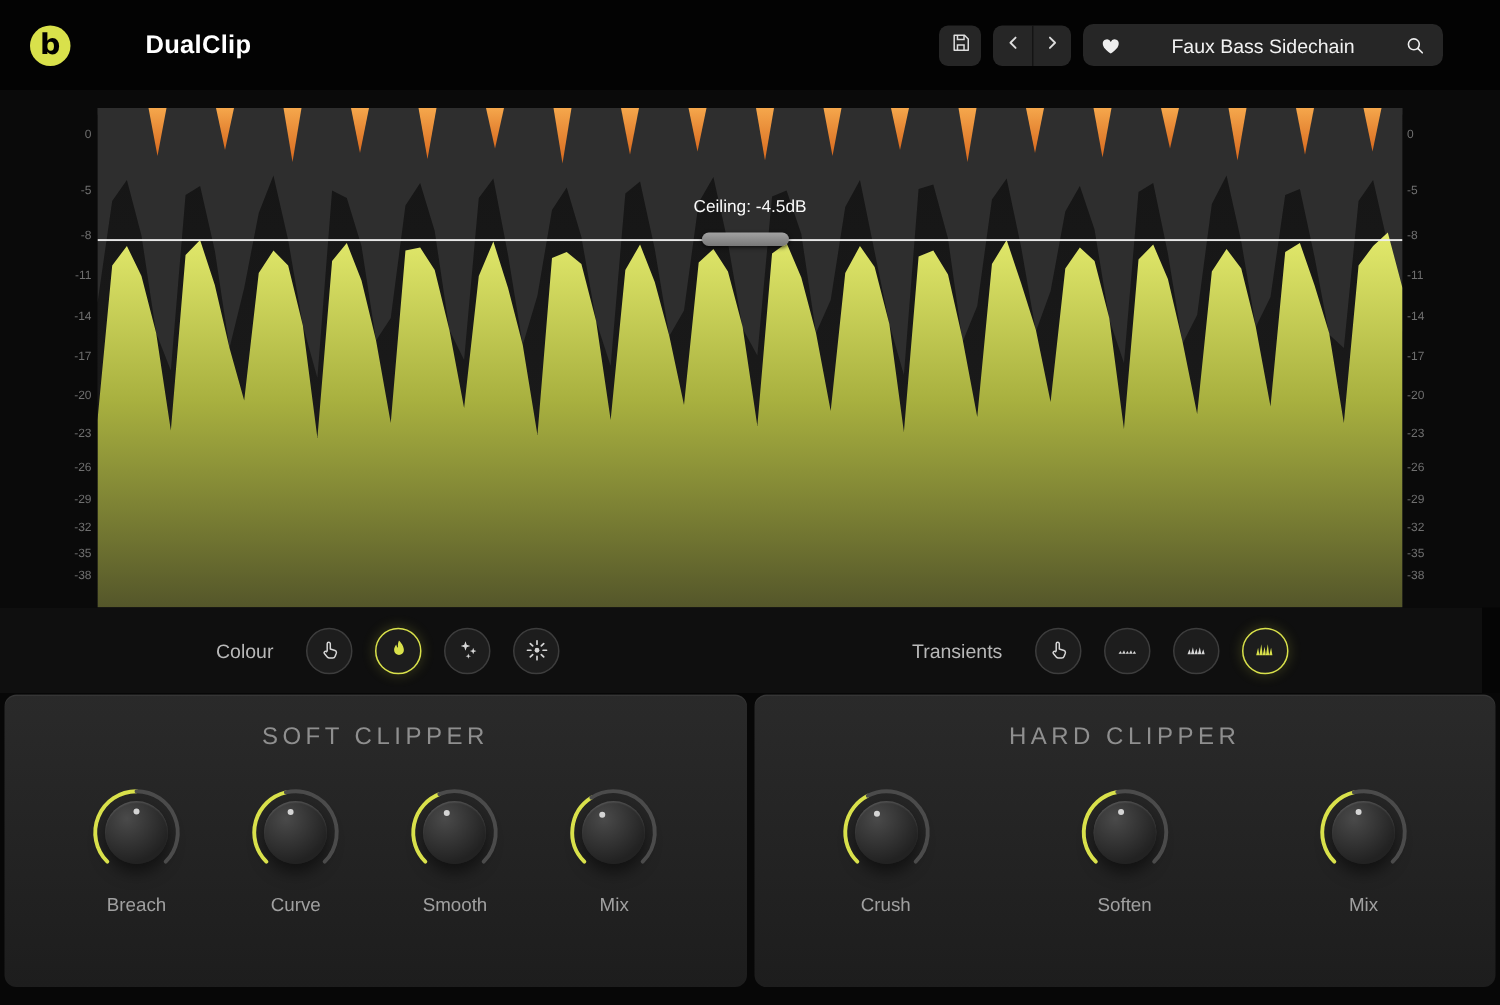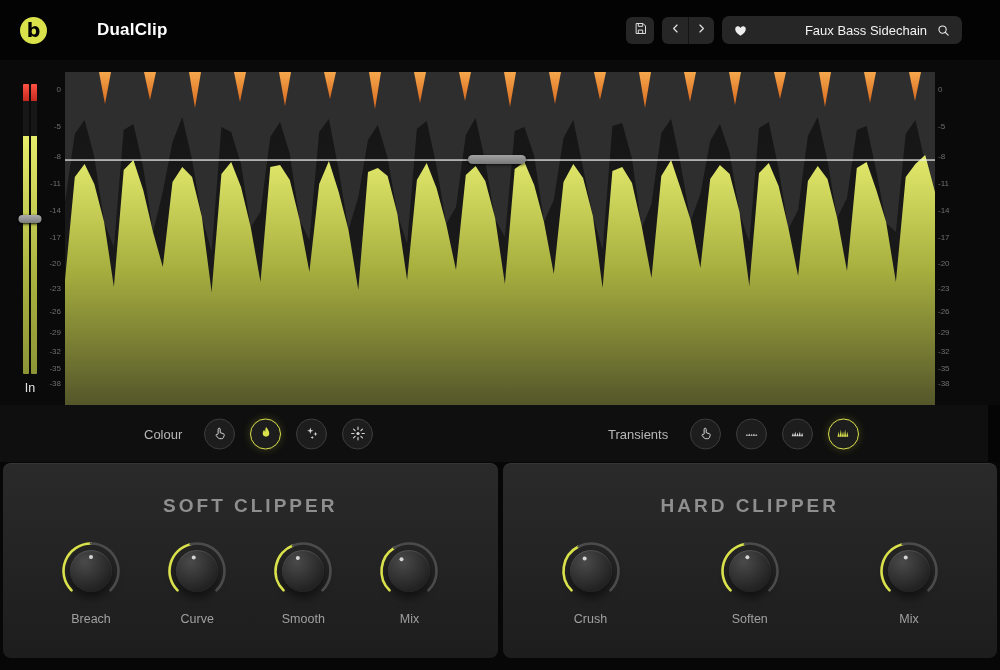--- a/index.html
+++ b/index.html
@@ -18,21 +18,21 @@
   .header-right { margin-left:auto; margin-right:18px; display:flex; align-items:center; gap:8px; }
   .hbtn { height:27px; background:#262626; border:none; border-radius:6px; color:#ddd;
           display:flex; align-items:center; justify-content:center; cursor:pointer; }
   .save-btn { width:28px; }
   .nav-group { display:flex; background:#262626; border-radius:6px; overflow:hidden; height:27px; }
   .nav-btn { width:26px; background:none; border:none; color:#ddd; display:flex;
              align-items:center; justify-content:center; cursor:pointer; }
   .nav-btn + .nav-btn { border-left:1px solid #141414; }
   .preset-pill { display:flex; align-items:center; gap:9px; background:#262626; height:28px;
                  border-radius:7px; padding:0 11px; width:240px; color:#eee; cursor:pointer; }
-  .preset-name { font-size:13px; flex:1; text-align:right; color:#f2f2f2; white-space:nowrap; }
+  .preset-name { font-size:13px; flex:1; text-align:center; color:#f2f2f2; white-space:nowrap; }
   .hicon { width:15px; height:15px; display:block; }
   .hbtn svg, .nav-btn svg { width:15px; height:15px; }
 
   
   .display-area { position:absolute; top:60px; left:0; right:0; height:345px; background:#0a0a0a; }
   .wave-wrap { position:absolute; left:65px; top:12px; width:870px; height:333px;
                background:linear-gradient(#151515,#1d1d1d); }
   #wave-svg { display:block; width:870px; height:333px; }
   .ceiling-label { position:absolute; left:0; width:100%; top:60px; text-align:center;
                    color:#fafafa; font-size:11.5px; pointer-events:none; }
@@ -77,22 +77,22 @@
               justify-content:center; padding:0; cursor:pointer; }
   .icon-btn svg { width:16px; height:16px; display:block; }
   .icon-btn.selected { border-color:#d9e14b; color:#d9e14b;
                        box-shadow:0 0 9px rgba(217,225,75,.22); }
 
   
   .bottom { position:absolute; top:462px; left:0; right:0; bottom:0; background:#070707;
             display:flex; gap:5px; padding:1px 3px 12px; }
   .panel { flex:1; background:linear-gradient(180deg,#2a2a2a,#1d1d1d); border-radius:8px;
            position:relative; box-shadow:inset 0 1px 0 rgba(255,255,255,.06); }
-  .panel-title { text-align:center; margin-top:32px; color:#8f8f8f; font-size:19px;
-                 font-weight:700; letter-spacing:3px; }
+  .panel-title { text-align:center; margin-top:20px; color:#8f8f8f; font-size:16px;
+                 font-weight:400; letter-spacing:3px; }
   .knob-row { display:flex; justify-content:space-between; padding:0 56px; margin-top:22px; }
   .knob { width:64px; text-align:center; }
   .knob-face { position:relative; width:64px; height:64px; cursor:pointer; }
   .knob-cap { position:absolute; inset:11px; border-radius:50%;
               background:radial-gradient(circle at 35% 28%, #4a4a4a, #222 72%);
               box-shadow:0 6px 10px rgba(0,0,0,.5), inset 0 1px 1px rgba(255,255,255,.12); }
   .knob-arc { position:absolute; inset:0; width:64px; height:64px; }
   .knob-label { margin-top:9px; color:#a0a0a0; font-size:12.5px; }
 </style>
 </head>
@@ -132,34 +132,20 @@
         <span class="hicon"><svg viewBox="0 0 24 24">
               <circle cx="10.5" cy="10.5" r="5.8" fill="none" stroke="currentColor" stroke-width="1.7"></circle>
               <path d="M15 15l4.5 4.5" stroke="currentColor" stroke-width="1.7" stroke-linecap="round"></path>
             </svg></span>
       </div>
     </div>
   </div>
 
   <div class="display-area">
 
-    <div class="meter left">
-      <div class="meter-track">
-        <div class="meter-bar">
-            <div class="seg-red"></div>
-            <div class="seg-yellow"></div>
-          </div>
-        <div class="meter-bar">
-            <div class="seg-red"></div>
-            <div class="seg-yellow"></div>
-          </div>
-        <div class="meter-handle"></div>
-      </div>
-      <div class="meter-label">In</div>
-    </div>
 
     <div class="db-col left" id="db-left">
         <span class="db-tick" style="top: 13px;">0</span>
         <span class="db-tick" style="top: 50px;">-5</span>
         <span class="db-tick" style="top: 80px;">-8</span>
         <span class="db-tick" style="top: 107px;">-11</span>
         <span class="db-tick" style="top: 134px;">-14</span>
         <span class="db-tick" style="top: 161px;">-17</span>
         <span class="db-tick" style="top: 187px;">-20</span>
         <span class="db-tick" style="top: 212px;">-23</span>
@@ -202,20 +188,21 @@
             <polygon points="619,0 625,30 631,0" fill="url(#og)"></polygon>
             <polygon points="664,0 670,33 676,0" fill="url(#og)"></polygon>
             <polygon points="709,0 715,27 721,0" fill="url(#og)"></polygon>
             <polygon points="754,0 760,35 766,0" fill="url(#og)"></polygon>
             <polygon points="799,0 805,31 811,0" fill="url(#og)"></polygon>
             <polygon points="844,0 850,29 856,0" fill="url(#og)"></polygon>
             <polygon points="0,333 0.0,208 9.8,105 19.6,92 29.3,112 39.1,150 48.9,215 58.7,98 68.4,88 78.2,118 88.0,160 97.8,195 107.5,110 117.3,95 127.1,105 136.9,145 146.6,220 156.4,102 166.2,90 176.0,115 185.7,155 195.5,210 205.3,95 215.1,93 224.8,108 234.6,148 244.4,200 254.2,112 263.9,89 273.7,120 283.5,158 293.3,218 303.0,100 312.8,96 322.6,104 332.4,142 342.1,208 351.9,108 361.7,91 371.5,116 381.2,152 391.0,198 400.8,103 410.6,94 420.3,109 430.1,146 439.9,212 449.7,97 459.4,90 469.2,113 479.0,150 488.8,202 498.5,110 508.3,92 518.1,106 527.9,144 537.6,216 547.4,99 557.2,95 567.0,111 576.7,154 586.5,206 596.3,104 606.1,88 615.8,117 625.6,148 635.4,196 645.2,107 654.9,93 664.7,102 674.5,140 684.3,214 694.0,101 703.8,91 713.6,114 723.4,156 733.1,204 742.9,109 752.7,94 762.5,107 772.2,146 782.0,199 791.8,96 801.6,90 811.3,118 821.1,150 830.9,210 840.7,105 850.4,92 860.2,83 870.0,120 870,333" fill="url(#yg)"></polygon>
             <rect x="0" y="87.4" width="870" height="1.3" fill="#f0f0f0" opacity="0.95"></rect>
           </g>
       </svg>
+      <div class="ceiling-label">Ceiling: -4.5dB</div>
       <div class="ceiling-handle"></div>
     </div>
 
     <div class="db-col right" id="db-right">
         <span class="db-tick" style="top: 13px;">0</span>
         <span class="db-tick" style="top: 50px;">-5</span>
         <span class="db-tick" style="top: 80px;">-8</span>
         <span class="db-tick" style="top: 107px;">-11</span>
         <span class="db-tick" style="top: 134px;">-14</span>
         <span class="db-tick" style="top: 161px;">-17</span>

